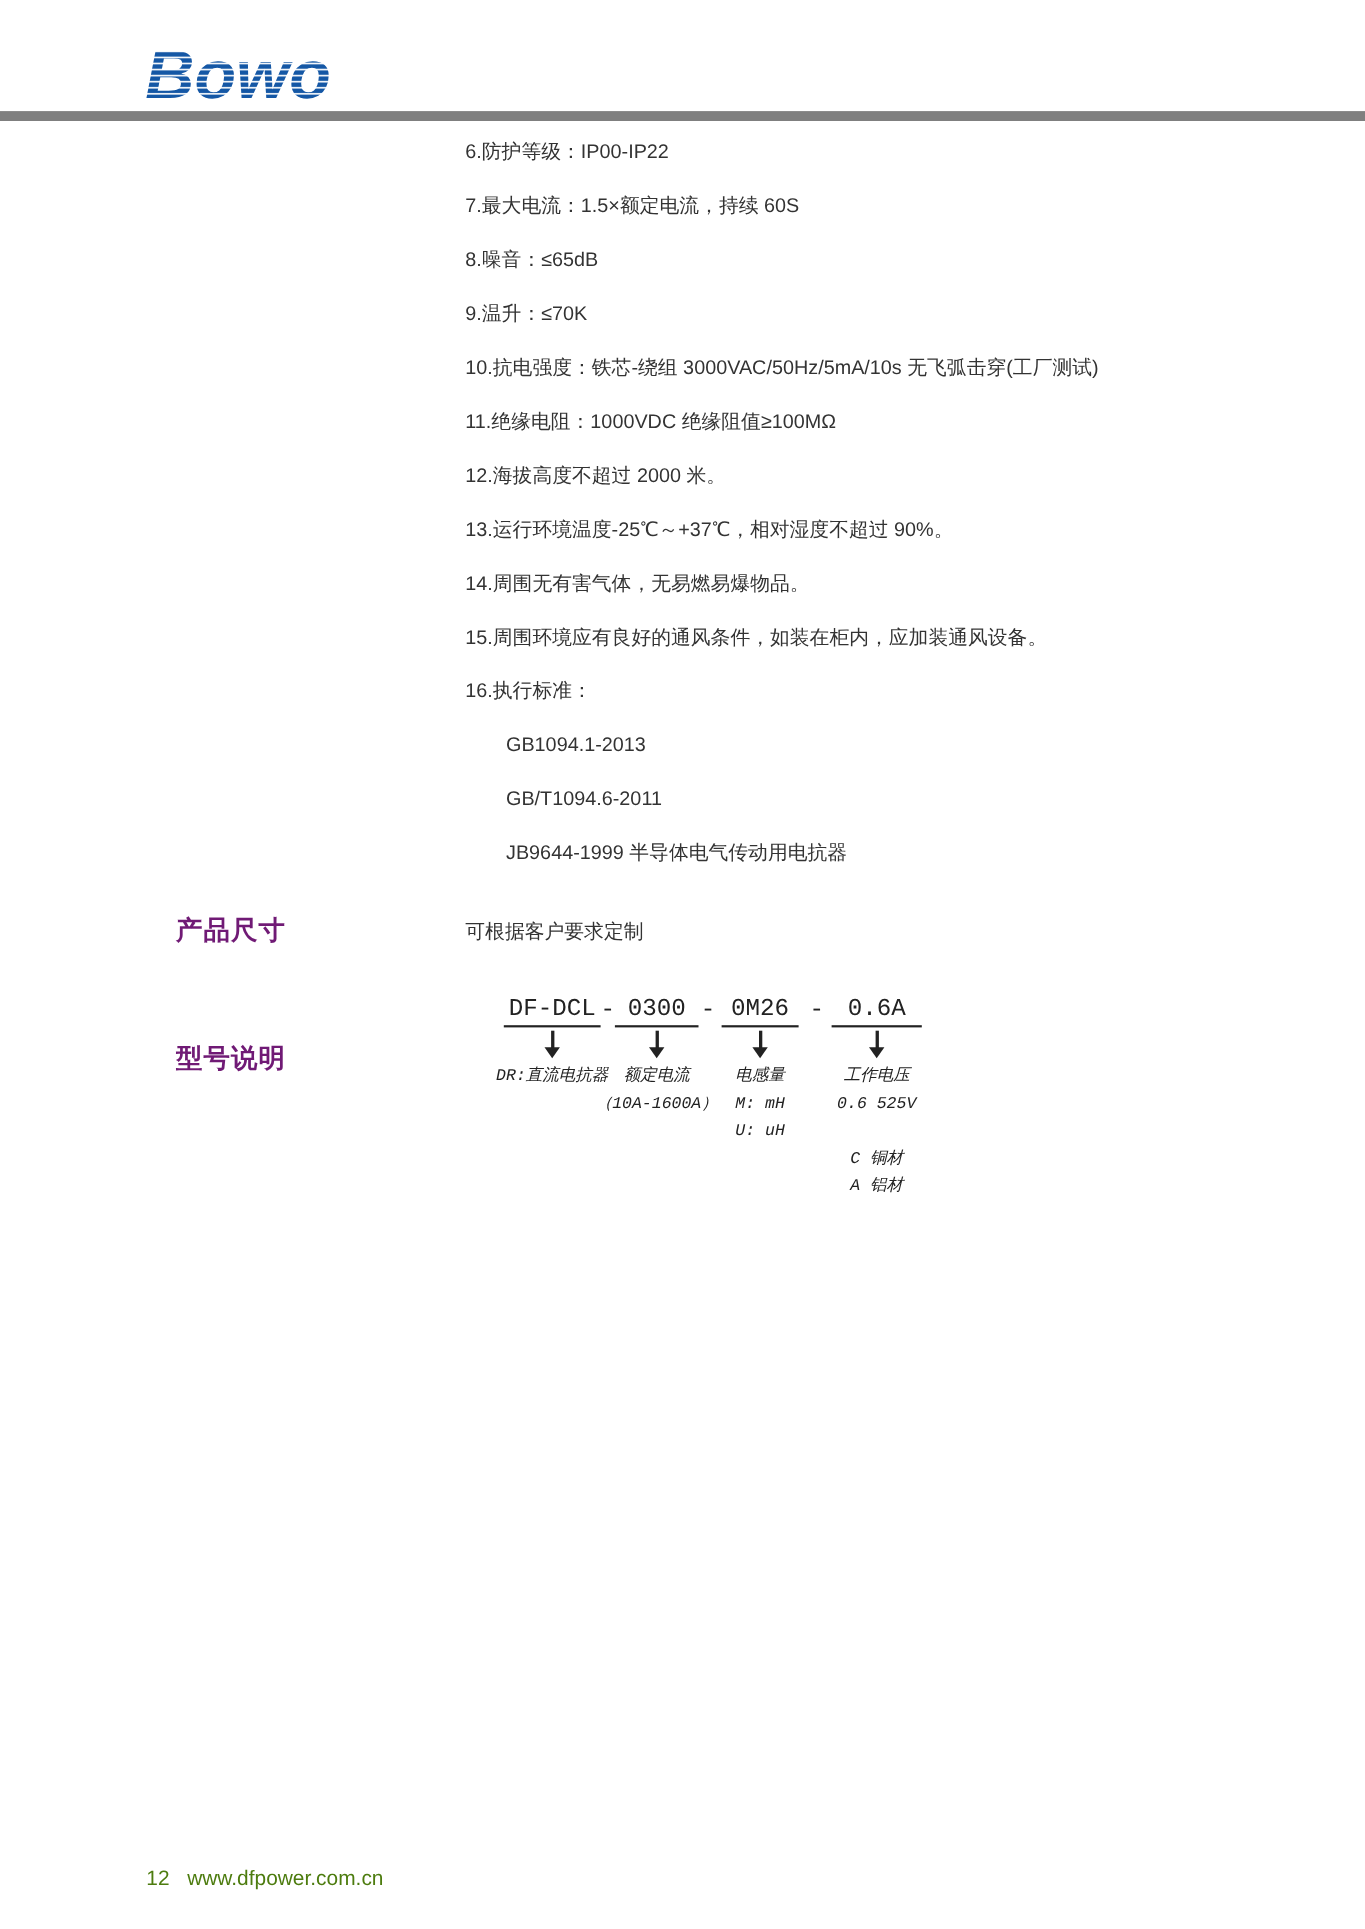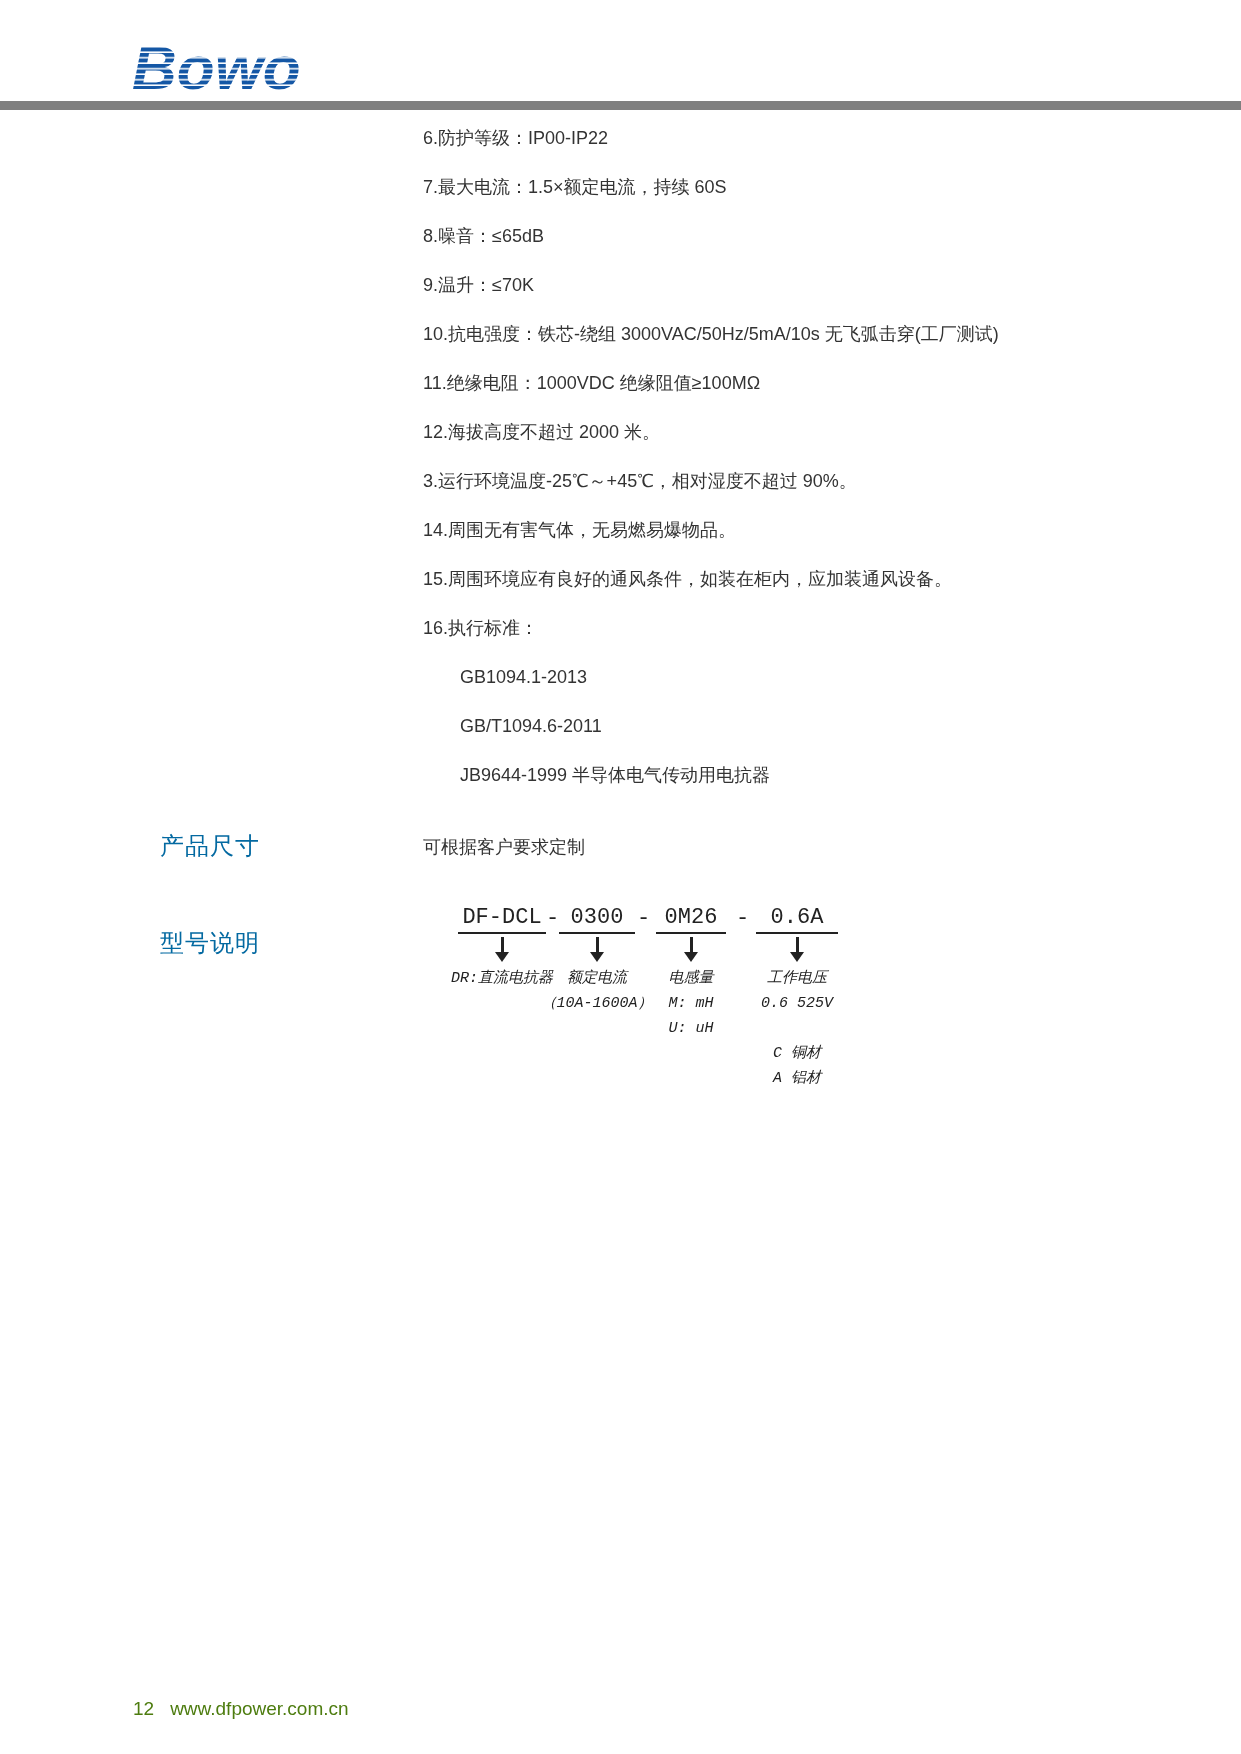--- a/index.html
+++ b/index.html
@@ -8,23 +8,23 @@
     font-family:"Liberation Sans",sans-serif;color:#333333;overflow:hidden;
   }
   
   .logo-wrap{position:absolute;left:130px;top:20px;margin-top:11px;}
   .topbar{position:absolute;left:0;top:101px;width:1241px;height:9px;background:#7f7f7f;}
   
   .specs{position:absolute;left:423px;top:128px;}
   .spec-line{font-size:18px;line-height:21px;margin:0 0 28px 0;white-space:nowrap;}
   .spec-line.indent{margin-left:37px;}
   
-  .sec-title{position:absolute;font-weight:normal;font-size:24px;color:#0369a1;letter-spacing:1px;white-space:nowrap;}
+  .sec-title{position:absolute;font-weight:bold;font-size:24px;color:#701a75;letter-spacing:1px;white-space:nowrap;}
   .sec-title.product{left:160px;top:830px;}
-  .sec-title.model{left:160px;top:927px;}
+  .sec-title.model{left:160px;top:946px;}
   .sec-content{position:absolute;left:423px;top:835px;font-size:18px;white-space:nowrap;}
   
   .diagram{position:absolute;left:0;top:906px;width:1241px;height:200px;}
   .md-col{position:absolute;top:0;text-align:center;}
   .md-col-1{left:450px;width:104px;}
   .md-col-2{left:551px;width:92px;}
   .md-col-3{left:649px;width:84px;}
   .md-col-4{left:749px;width:96px;}
   .md-col-1 .md-code{width:88px;}
   .md-col-2 .md-code{width:76px;}
@@ -69,21 +69,21 @@
 <div class="topbar"></div>
 
 <div class="specs">
   <p class="spec-line">6.防护等级：IP00-IP22</p>
   <p class="spec-line">7.最大电流：1.5×额定电流，持续 60S</p>
   <p class="spec-line">8.噪音：≤65dB</p>
   <p class="spec-line">9.温升：≤70K</p>
   <p class="spec-line">10.抗电强度：铁芯-绕组 3000VAC/50Hz/5mA/10s 无飞弧击穿(工厂测试)</p>
   <p class="spec-line">11.绝缘电阻：1000VDC 绝缘阻值≥100MΩ</p>
   <p class="spec-line">12.海拔高度不超过 2000 米。</p>
-  <p class="spec-line">3.运行环境温度-25℃～+45℃，相对湿度不超过 90%。</p>
+  <p class="spec-line">13.运行环境温度-25℃～+37℃，相对湿度不超过 90%。</p>
   <p class="spec-line">14.周围无有害气体，无易燃易爆物品。</p>
   <p class="spec-line">15.周围环境应有良好的通风条件，如装在柜内，应加装通风设备。</p>
   <p class="spec-line">16.执行标准：</p>
   <p class="spec-line indent">GB1094.1-2013</p>
   <p class="spec-line indent">GB/T1094.6-2011</p>
   <p class="spec-line indent">JB9644-1999 半导体电气传动用电抗器</p>
 </div>
 
 <div class="sec-title product">产品尺寸</div>
 <div class="sec-content">可根据客户要求定制</div>

